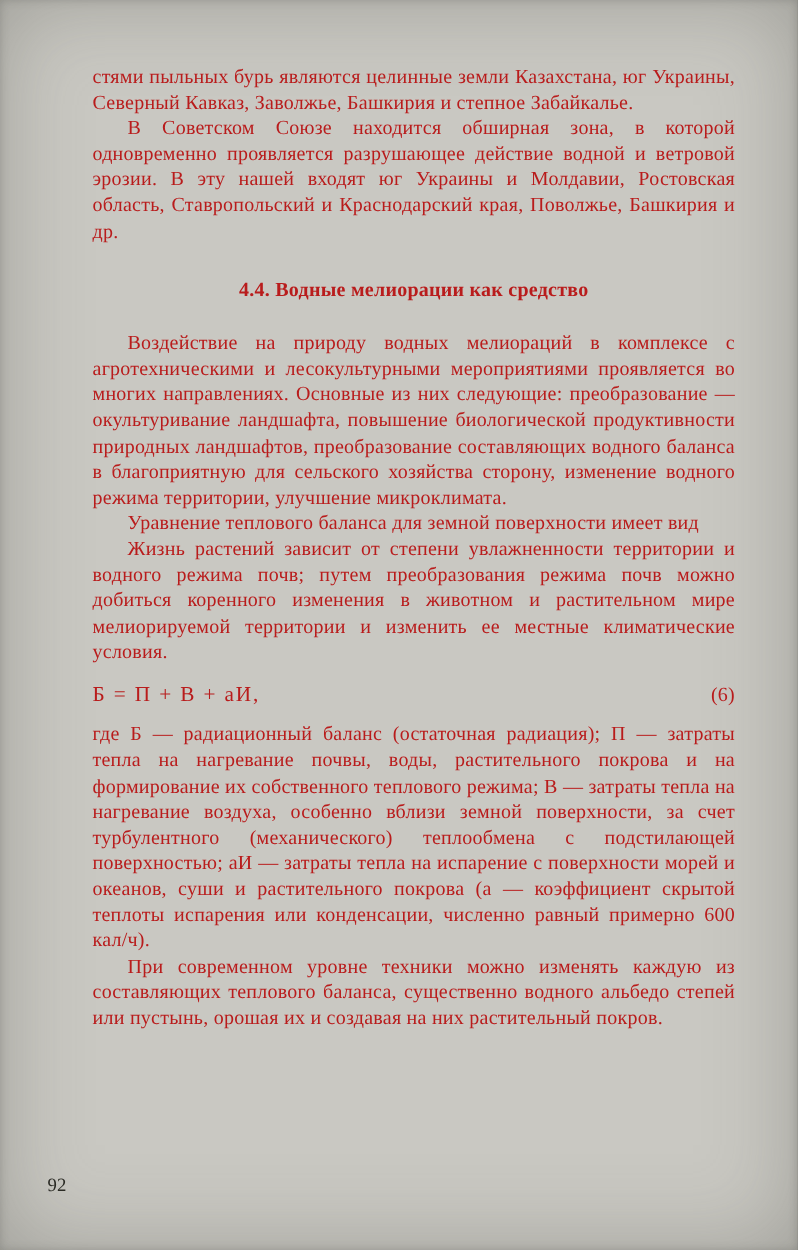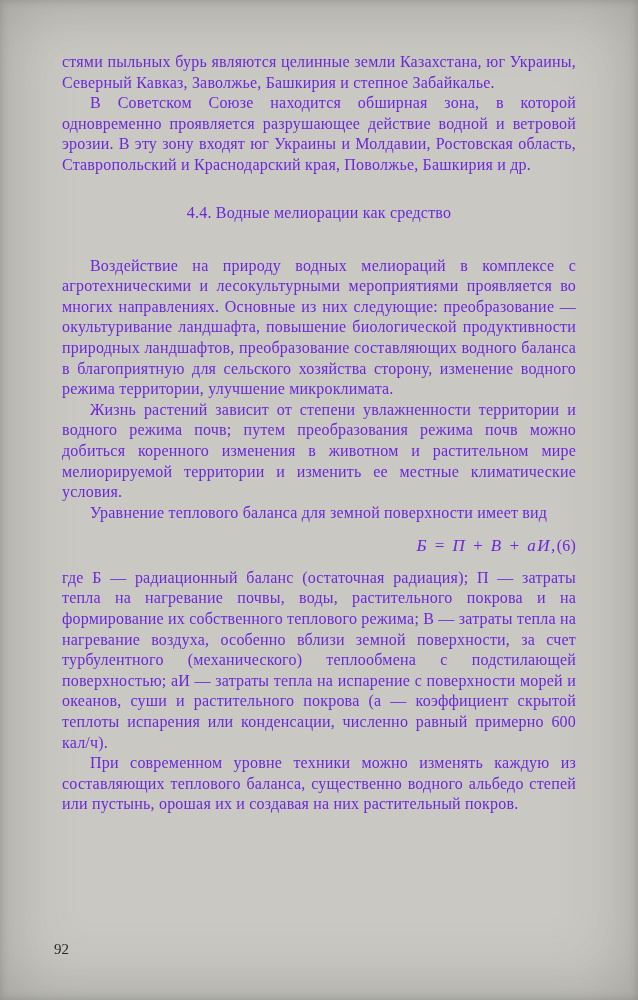--- a/index.html
+++ b/index.html
@@ -15,86 +15,85 @@
   .page {
     position: relative;
     width: 638px;
     height: 1000px;
     background: #c9c8c2;
     box-shadow: inset 0 0 70px rgba(80,80,75,0.35), inset 0 0 8px rgba(60,60,55,0.25);
     overflow: hidden;
   }
   .content {
     position: absolute;
-    left: 62px;
+    left: 74px;
     top: 52px;
     width: 514px;
-    color: #6d28d9;
+    color: #b91c1c;
     font-size: 16px;
     line-height: 20.6px;
     text-align: justify;
     letter-spacing: 0.2px;
   }
   .content p {
     margin: 0;
   }
   .indent {
     text-indent: 28px;
   }
   .heading {
-    font-weight: normal;
+    font-weight: bold;
     text-align: center;
     font-size: 16px;
     line-height: 21px;
-    margin: 26px 40px 33px 40px;
+    margin: 26px 40px 22px 40px;
     letter-spacing: 0.2px;
   }
   .heading .hline {
     display: block;
   }
   .equation {
     display: flex;
     align-items: baseline;
     margin: 13px 0 11px 0;
   }
   .eq-formula {
     flex: 1;
-    text-align: right;
-    font-style: italic;
+    text-align: left;
     font-size: 17px;
     letter-spacing: 1.5px;
   }
   .eq-number {
     font-style: normal;
     font-size: 16px;
   }
   .page-number {
     position: absolute;
-    left: 54px;
+    left: 38px;
     bottom: 42px;
     font-size: 15px;
     color: #2a2a24;
   }
 </style>
 </head>
 <body>
 
 <div class="page">
   <div class="content">
 
     <p class="para">стями пыльных бурь являются целинные земли Казахстана, юг Украины, Северный Кавказ, Заволжье, Башкирия и степное Забайкалье.</p>
-    <p class="para indent">В Советском Союзе находится обширная зона, в которой одновременно проявляется разрушающее действие водной и ветровой эрозии. В эту зону входят юг Украины и Молдавии, Ростовская область, Ставропольский и Краснодарский края, Поволжье, Башкирия и др.</p>
+    <p class="para indent">В Советском Союзе находится обширная зона, в которой одновременно проявляется разрушающее действие водной и ветровой эрозии. В эту нашей входят юг Украины и Молдавии, Ростовская область, Ставропольский и Краснодарский края, Поволжье, Башкирия и др.</p>
 
     <h2 class="heading">
       <span class="hline">4.4. Водные мелиорации как средство</span>
     </h2>
 
     <p class="para indent">Воздействие на природу водных мелиораций в комплексе с агротехническими и лесокультурными мероприятиями проявляется во многих направлениях. Основные из них следующие: преобразование — окультуривание ландшафта, повышение биологической продуктивности природных ландшафтов, преобразование составляющих водного баланса в благоприятную для сельского хозяйства сторону, изменение водного режима территории, улучшение микроклимата.</p>
+    <p class="para indent">Уравнение теплового баланса для земной поверхности имеет вид</p>
     <p class="para indent">Жизнь растений зависит от степени увлажненности территории и водного режима почв; путем преобразования режима почв можно добиться коренного изменения в животном и растительном мире мелиорируемой территории и изменить ее местные климатические условия.</p>
-    <p class="para indent">Уравнение теплового баланса для земной поверхности имеет вид</p>
 
     <div class="equation">
       <span class="eq-formula">Б = П + В + аИ,</span>
       <span class="eq-number">(6)</span>
     </div>
 
     <p class="para">где Б — радиационный баланс (остаточная радиация); П — затраты тепла на нагревание почвы, воды, растительного покрова и на формирование их собственного теплового режима; В — затраты тепла на нагревание воздуха, особенно вблизи земной поверхности, за счет турбулентного (механического) теплообмена с подстилающей поверхностью; аИ — затраты тепла на испарение с поверхности морей и океанов, суши и растительного покрова (а — коэффициент скрытой теплоты испарения или конденсации, численно равный примерно 600 кал/ч).</p>
     <p class="para indent">При современном уровне техники можно изменять каждую из составляющих теплового баланса, существенно водного альбедо степей или пустынь, орошая их и создавая на них растительный покров.</p>
 
   </div>

